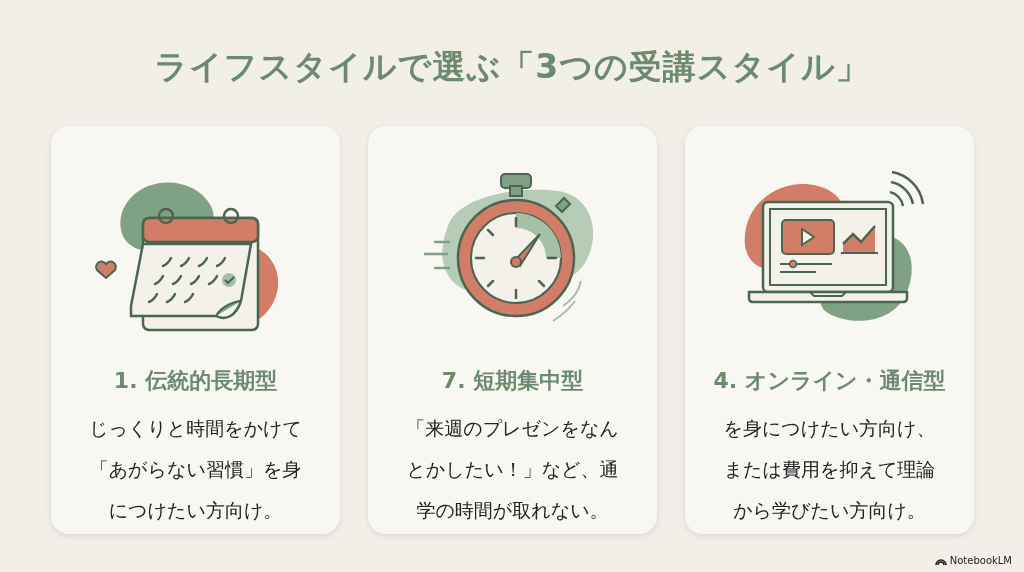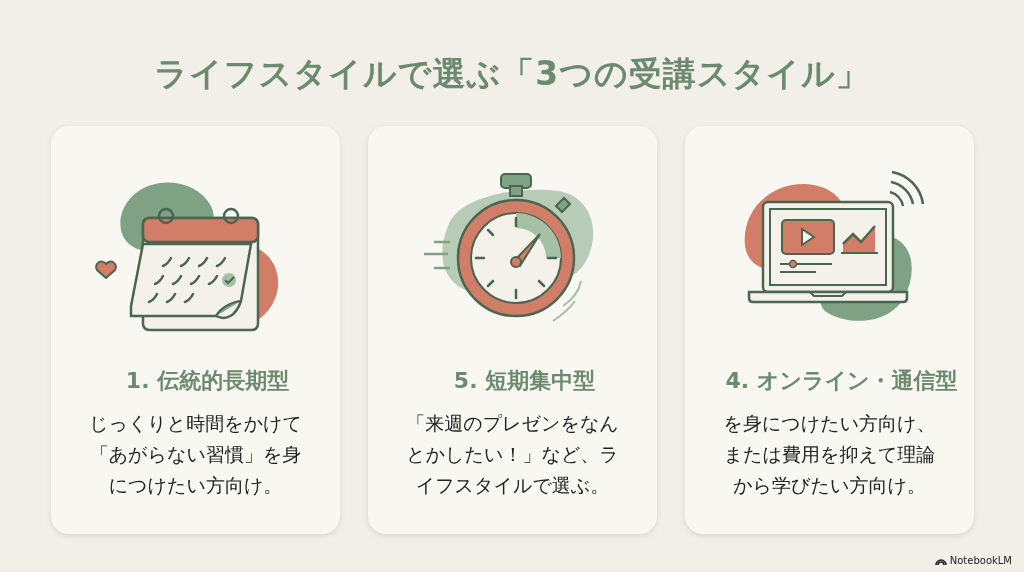--- a/index.html
+++ b/index.html
@@ -1,21 +1,21 @@
 <!DOCTYPE html>
 <html><head>
 <meta charset="utf-8">
 <style>
   html,body{margin:0;padding:0;}
   body{width:1024px;height:572px;background:#f1efe8;position:relative;overflow:hidden;font-family:"DejaVu Sans","Liberation Sans",sans-serif;}
-  .title{position:absolute;left:0;top:52px;width:1024px;text-align:center;font-size:33px;font-weight:bold;color:#6b8a6e;letter-spacing:1px;}
+  .title{position:absolute;left:0;top:45px;width:1024px;text-align:center;font-size:33px;font-weight:bold;color:#6b8a6e;letter-spacing:1px;}
   .card{position:absolute;top:126px;width:289px;height:408px;background:#f8f7f2;border-radius:18px;box-shadow:0 2px 6px rgba(0,0,0,0.10);}
   .card .illus{position:absolute;left:0;top:30px;width:289px;height:190px;}
-  .card .heading{position:absolute;left:12px;top:240px;width:289px;text-align:center;font-size:22px;font-weight:bold;color:#6b8a6e;}
-  .card .desc{position:absolute;left:30px;top:282px;width:229px;text-align:center;font-size:19px;line-height:31px;color:#222;}
+  .card .heading{position:absolute;left:0;top:240px;width:289px;text-align:center;font-size:22px;font-weight:bold;color:#6b8a6e;}
+  .card .desc{position:absolute;left:30px;top:282px;width:229px;text-align:center;font-size:19px;line-height:41px;color:#222;}
   .footer{position:absolute;right:12px;bottom:6px;font-size:10px;color:#222;display:flex;align-items:center;gap:3px;}
 </style>
 </head>
 <body>
 
 <div class="title">ライフスタイルで選ぶ「3つの受講スタイル」</div>
 
 <div class="card" style="left:51px;">
   <div class="illus">
     <svg width="289" height="190" viewBox="0 0 289 190">
@@ -71,22 +71,22 @@
       <path d="M145 106 L172 78 L152 110 Z" fill="#d27d67" stroke="#4a6650" stroke-width="2"></path>
       <circle cx="148" cy="106" r="5" fill="#d27d67" stroke="#4a6650" stroke-width="2"></circle>
       <g stroke="#7fa285" stroke-width="2.5">
           <line x1="66" y1="86" x2="82" y2="86"></line>
           <line x1="56" y1="98" x2="80" y2="98"></line>
           <line x1="66" y1="112" x2="82" y2="112"></line>
         </g>
       <path d="M195 150 q15 -10 18 -25 M185 165 q15 -10 22 -20" stroke="#a6c0a8" stroke-width="2" fill="none"></path>
     </svg>
   </div>
-  <div class="heading">5. 短期集中型</div>
-  <div class="desc">「来週のプレゼンをなんとかしたい！」など、ライフスタイルで選ぶ。</div>
+  <div class="heading">7. 短期集中型</div>
+  <div class="desc">「来週のプレゼンをなんとかしたい！」など、通学の時間が取れない。</div>
 </div>
 
 <div class="card" style="left:685px;">
   <div class="illus">
     <svg width="289" height="190" viewBox="0 0 289 190">
       <path d="M60 90 C55 40,110 15,145 35 C170 50,160 80,130 100 C100 120,65 120,60 90Z" fill="#d27d67"></path>
       <path d="M190 80 C225 75,235 110,220 140 C205 170,160 170,140 155 C125 140,150 120,170 105 C180 95,180 82,190 80Z" fill="#7fa285"></path>
       <rect x="78" y="46" width="130" height="90" rx="5" fill="#f3f1ea" stroke="#4a6650" stroke-width="2.5"></rect>
       <rect x="85" y="53" width="116" height="76" fill="#f3f1ea" stroke="#4a6650" stroke-width="2"></rect>
       <rect x="97" y="64" width="52" height="34" rx="4" fill="#d27d67" stroke="#4a6650" stroke-width="2"></rect>

